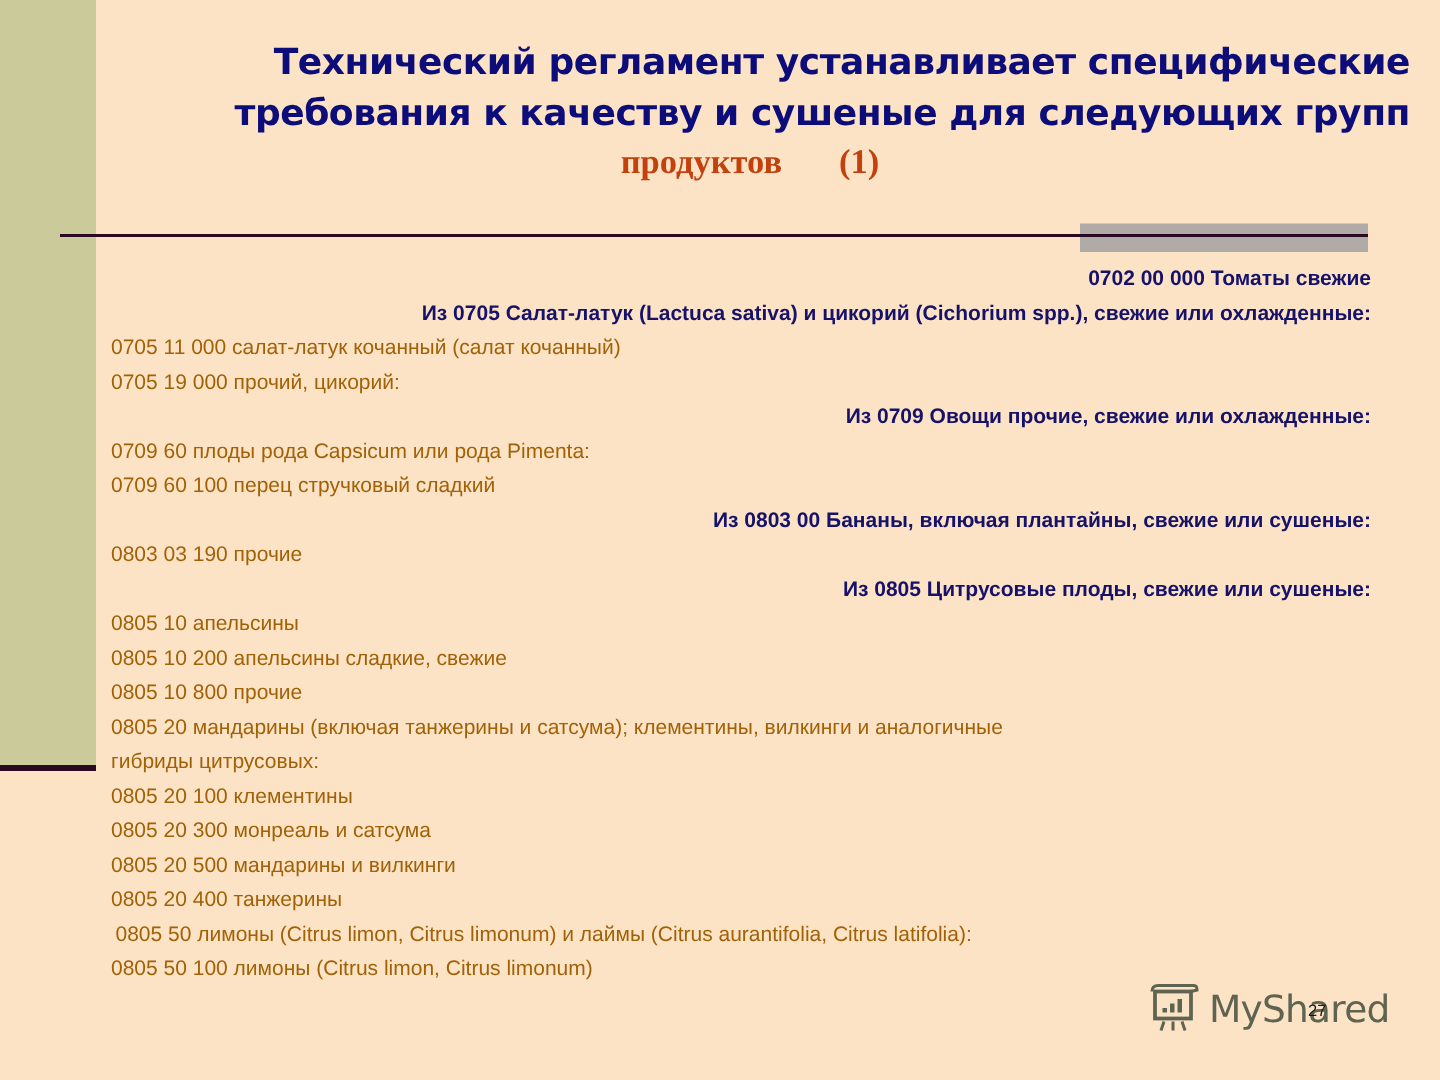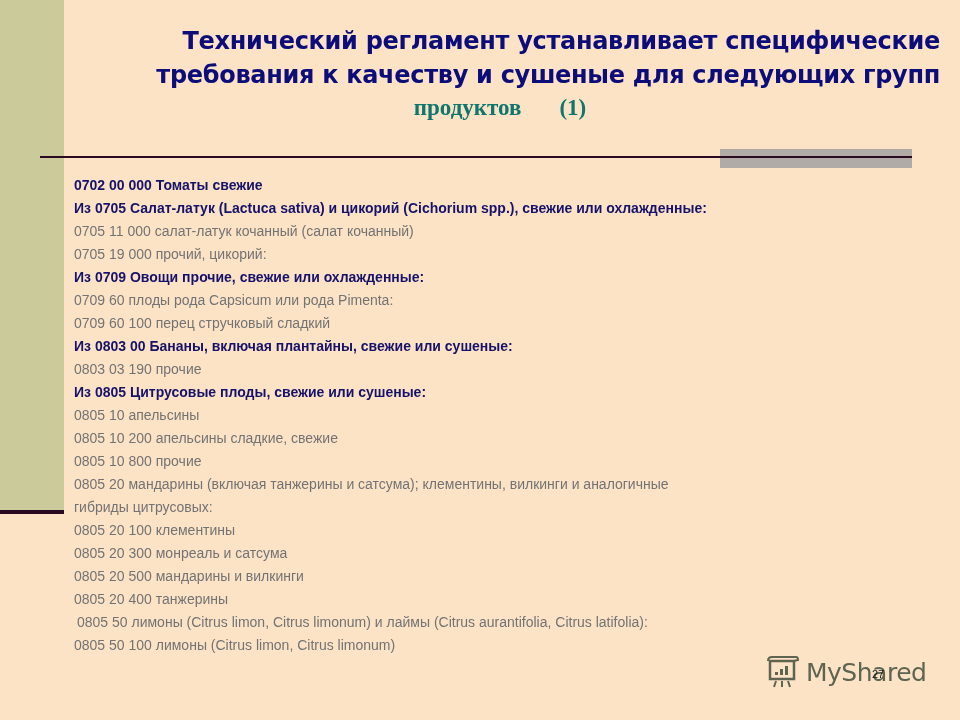--- a/index.html
+++ b/index.html
@@ -45,21 +45,21 @@
       line-height: 34px;
       letter-spacing: -0.3px;
       white-space: nowrap;
       text-align: right;
     }
     .title-sub {
       font-family: "Liberation Serif", serif;
       font-weight: bold;
       font-size: 23px;
       line-height: 32px;
-      color: #0f766e;
+      color: #c2410c;
       white-space: nowrap;
     }
     .title-sub .num {
       margin-left: 38px;
     }
     .gray-bar {
       position: absolute;
       left: 720px;
       top: 149px;
       width: 192px;
@@ -77,26 +77,27 @@
     .content {
       position: absolute;
       left: 74px;
       top: 174px;
       width: 840px;
     }
     .row {
       font-size: 14px;
       line-height: 23px;
       height: 23px;
-      color: #737373;
+      color: #a16207;
       white-space: nowrap;
     }
     .row.bold {
       font-weight: bold;
       color: #16126A;
+      text-align: right;
     }
     .row.indent {
       padding-left: 3px;
     }
     .watermark {
       position: absolute;
       left: 766px;
       top: 655px;
       display: flex;
       align-items: center;

